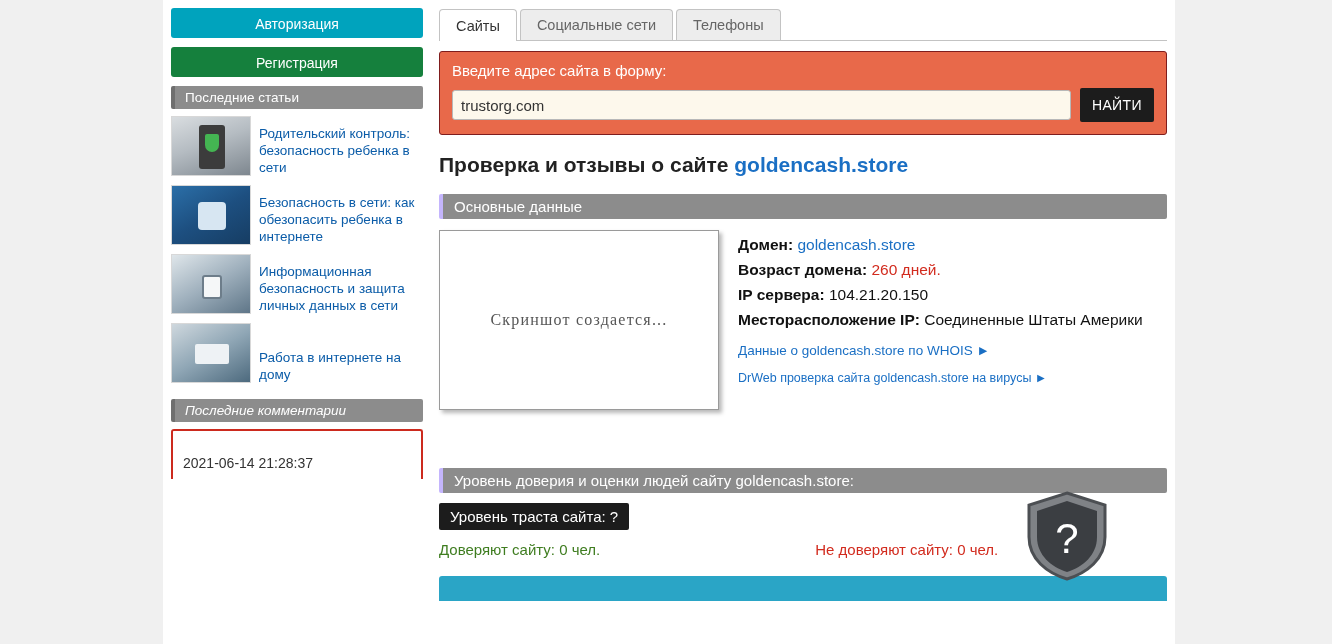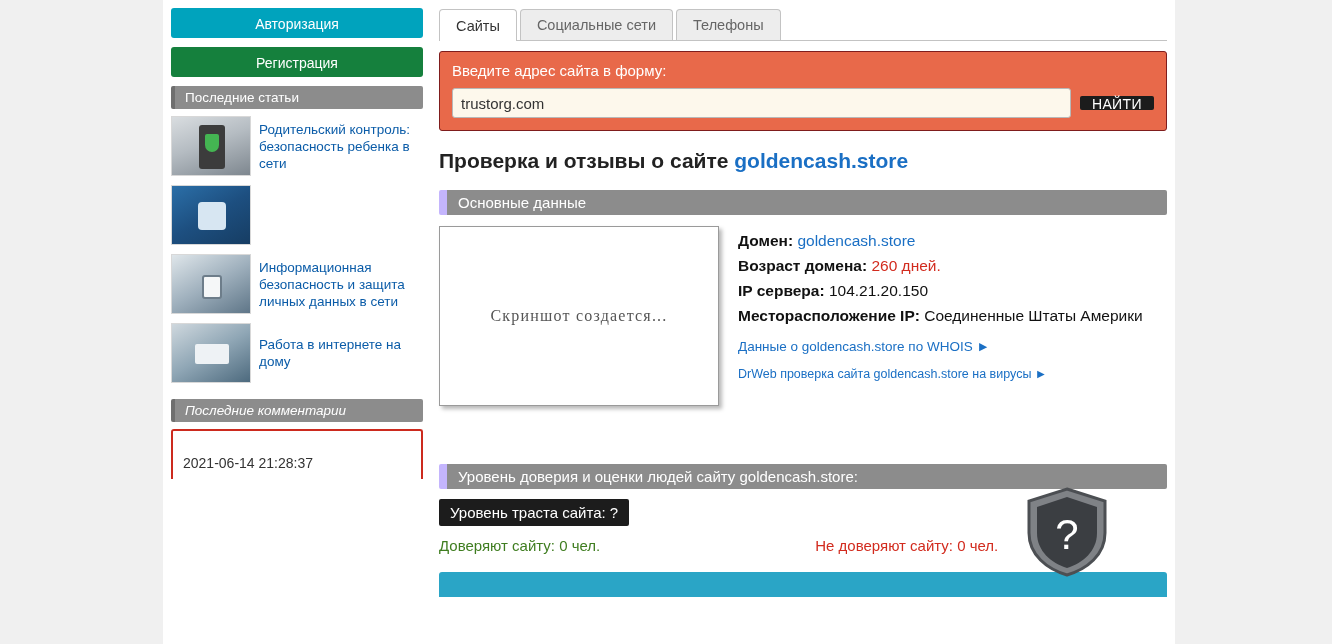--- a/index.html
+++ b/index.html
@@ -58,21 +58,21 @@
     font-size: 13.5px;
     padding-left: 10px;
     border-radius: 2px;
     margin-bottom: 7px;
     border-left: 4px solid #6f6f6f;
   }
   .art-list { margin: 0; padding: 0; list-style: none; }
   .art-item {
     display: flex;
     flex-direction: row;
-    align-items: center;
+    align-items: flex-end;
     margin-bottom: 9px;
   }
   .art-thumb {
     width: 80px; height: 60px;
     flex: 0 0 80px;
     margin-right: 8px;
     border: 1px solid #d8d8d8;
     background: #1d3a5c;
     position: relative;
     overflow: hidden;
@@ -208,21 +208,21 @@
     border-radius: 3px;
     background: #fdf8ec;
     font-size: 15px;
     color: #333333;
     padding: 0 8px;
     font-family: "Liberation Sans", sans-serif;
     outline: none;
   }
   .search-btn {
     margin-left: 9px;
-    height: 14px;
+    height: 34px;
     padding: 0 12px;
     background: #1c1c1c;
     color: #ffffff;
     font-size: 14px;
     border: none;
     border-radius: 2px;
     cursor: pointer;
     font-family: "Liberation Sans", sans-serif;
     letter-spacing: .4px;
   }
@@ -237,21 +237,21 @@
   h1.page-title .dom { color: #1a6fc4; font-weight: bold; }
 
   .band {
     background: #8c8c8c;
     color: #ffffff;
     font-size: 15px;
     height: 25px;
     line-height: 25px;
     padding-left: 11px;
     border-radius: 2px;
-    border-left: 8px solid #c4b5fd;
+    border-left: 4px solid #c4b5fd;
   }
 
   .info-block {
     display: flex;
     flex-direction: row;
     margin-top: 11px;
   }
   .shot {
     width: 280px;
     height: 180px;
@@ -332,20 +332,21 @@
         <li class="art-item">
           <span class="art-thumb t1">
               <i></i>
             </span>
           <span class="art-title">Родительский контроль: безопасность ребенка в сети</span>
         </li>
         <li class="art-item">
           <span class="art-thumb t2">
               <i></i>
             </span>
+          <span class="art-title">Безопасность в сети: как обезопасить ребенка в интернете</span>
         </li>
         <li class="art-item">
           <span class="art-thumb t3">
               <i></i>
             </span>
           <span class="art-title">Информационная безопасность и защита личных данных в сети</span>
         </li>
         <li class="art-item">
           <span class="art-thumb t5">
               <i></i>

